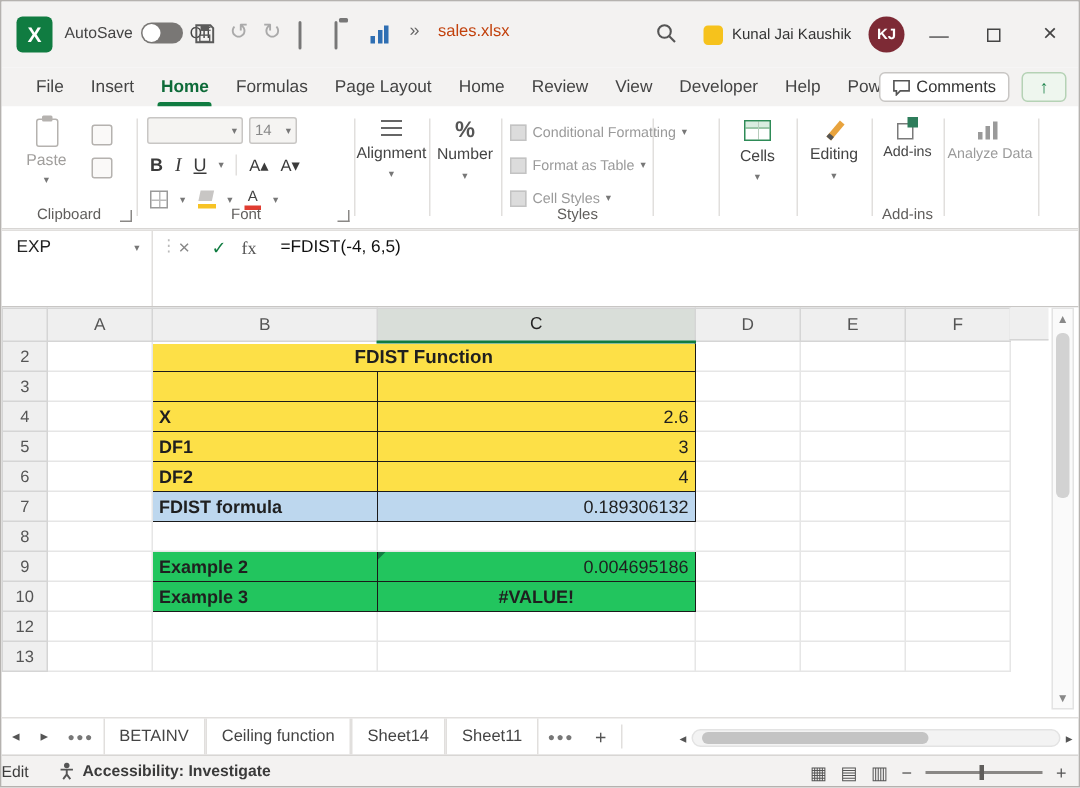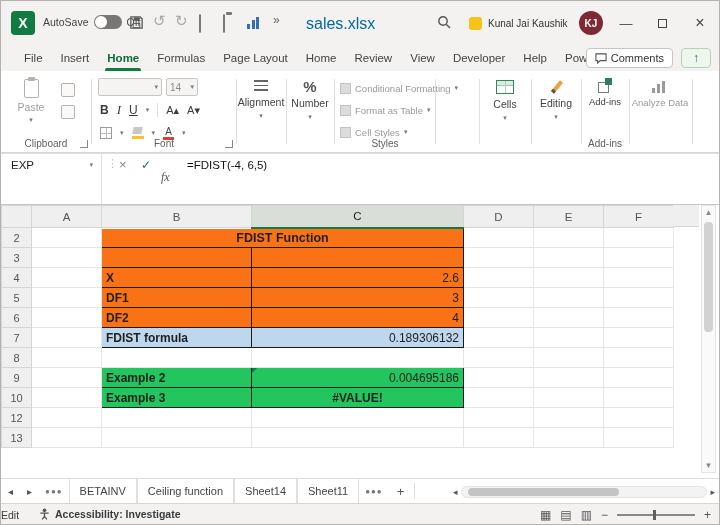--- a/index.html
+++ b/index.html
@@ -15,21 +15,21 @@
   .sv{position:absolute;left:128px;top:14px}
   .undo{position:absolute;left:152px;top:11px;font-size:15px;color:#aaa}
   .redo{position:absolute;left:174px;top:11px;font-size:15px;color:#aaa}
   .qat{position:absolute;top:14px}
   .ic-page{width:12px;height:15px;border:1.2px solid #777;border-radius:2px;background:linear-gradient(#999 0 1px,transparent 0) 2px 4px/7px 1px no-repeat,linear-gradient(#999 0 1px,transparent 0) 2px 7px/7px 1px no-repeat,#fff}
   .ic-clip{width:12px;height:15px;border:1.2px solid #777;border-radius:2px;background:#fff;position:relative}
   .ic-clip::before{content:"";position:absolute;top:-3px;left:2px;width:6px;height:3px;background:#777;border-radius:1px}
   .ic-chart{width:14px;height:13px;display:flex;align-items:flex-end;gap:1.5px}
   .ic-chart span{width:3px;background:#2F6FB3;display:block}
   .qat-more{position:absolute;left:272px;top:12px;color:#666;font-size:12px}
-  .fname-title{position:absolute;left:305px;top:14px;font-size:16px;color:#0369a1}
+  .fname-title{position:absolute;left:291px;top:14px;font-size:11px;color:#c2410c}
   .search-ic{position:absolute;left:436px;top:14px}
   .notif{position:absolute;left:468px;top:16px;width:13px;height:13px;background:#F6C21C;border-radius:3px}
   .uname{position:absolute;left:487px;top:17px;font-size:10px;color:#333}
   .avatar{position:absolute;left:578px;top:10px;width:24px;height:24px;border-radius:50%;background:#7D2A35;color:#fff;font-size:10px;font-weight:bold;display:flex;align-items:center;justify-content:center}
   .winbtn{position:absolute;top:0;width:34px;height:44px;display:flex;align-items:center;justify-content:center;color:#444}
   .w-min{left:608px;font-size:13px}
   .w-max{left:644px}
   .maxbox{width:9px;height:9px;border:1.2px solid #444}
   .w-close{left:682px;font-size:16px}
 
@@ -97,34 +97,34 @@
   .ic-analyze span{width:3px;background:#9a9a9a;display:block}
   .an-lab{font-size:9.5px;color:#9a9a9a;text-align:center;line-height:1.2}
 
   
   .fbar{position:absolute;top:152px;left:0;right:0;height:52px;background:#fff;border-top:1px solid #E1DFDD;border-bottom:1px solid #C8C6C4}
   .namebox{position:absolute;left:0;top:0;width:100px;height:22px;display:flex;align-items:center;justify-content:space-between;padding:0 8px 0 10px;font-size:11.5px;color:#222}
   .nb-sep{position:absolute;left:100px;top:0;bottom:0;width:1px;background:#E1DFDD}
   .fb-dots{position:absolute;left:106px;top:3px;color:#bbb;font-size:11px}
   .fb-x{position:absolute;left:118px;top:0;height:22px;line-height:22px;color:#888;font-size:13px}
   .fb-check{position:absolute;left:140px;top:0;height:22px;line-height:22px;color:#107C41;font-size:12px}
-  .fb-fx{position:absolute;left:160px;top:12px;height:22px;line-height:22px;color:#555;font-style:italic;font-family:"Liberation Serif",serif;font-size:12px}
+  .fb-fx{position:absolute;left:160px;top:0;height:22px;line-height:22px;color:#555;font-family:"Liberation Serif",serif;font-size:12px}
   .fb-formula{position:absolute;left:186px;top:0;height:22px;line-height:22px;font-size:11.5px;color:#111}
 
   
   .gridarea{position:absolute;top:204px;left:0;width:720px;height:273px;background:#fff}
   table{border-collapse:collapse;table-layout:fixed}
   th{font-weight:normal}
   .corner{background:#EFEFEF;border:1px solid #D5D5D5}
   .ch{background:#EFEFEF;border:1px solid #D5D5D5;color:#555;font-size:11.5px;height:22px;text-align:center}
   .ch.sel{background:#D9DED9;border-bottom:2px solid #107C41;color:#222}
   .rh{background:#EFEFEF;border:1px solid #D5D5D5;color:#555;font-size:11px;text-align:center}
   .rh.sel{background:#AFD79A;border-right:2px solid #107C41;color:#1c4a1c}
   .cell{height:20px;font-size:12px;padding:0 4px;border:1px solid #E6E6E6;white-space:nowrap;overflow:hidden;position:relative;color:#1f1f1f}
-  .cell.orange{background:#f97316;border:1px solid #1a1a1a}
+  .cell.orange{background:#fde047;border:1px solid #1a1a1a}
   .cell.blue{background:#BDD7EE;border:1px solid #1a1a1a}
   .cell.green{background:#22c55e;border:1px solid #1a1a1a}
   .title{text-align:center;font-weight:bold;font-size:12.5px}
   .b-label{font-weight:bold}
   .c-right{text-align:right}.c-center{text-align:center}.c-left{text-align:left;padding-left:3px}
   .c-bold{font-weight:bold}
   .editsel{border-bottom:2px solid #107C41 !important}
   .tri{position:absolute;left:0;top:0;width:0;height:0;border-top:5px solid #107C41;border-right:5px solid transparent}
   .redbox{position:absolute;left:0;top:-1px;width:108px;height:21px;border:2px solid #E01B1B;border-radius:4px;pointer-events:none}
   .hdr-stub{position:absolute;left:672px;top:0;width:26px;height:22px;background:#EFEFEF;border-bottom:1px solid #D5D5D5}

